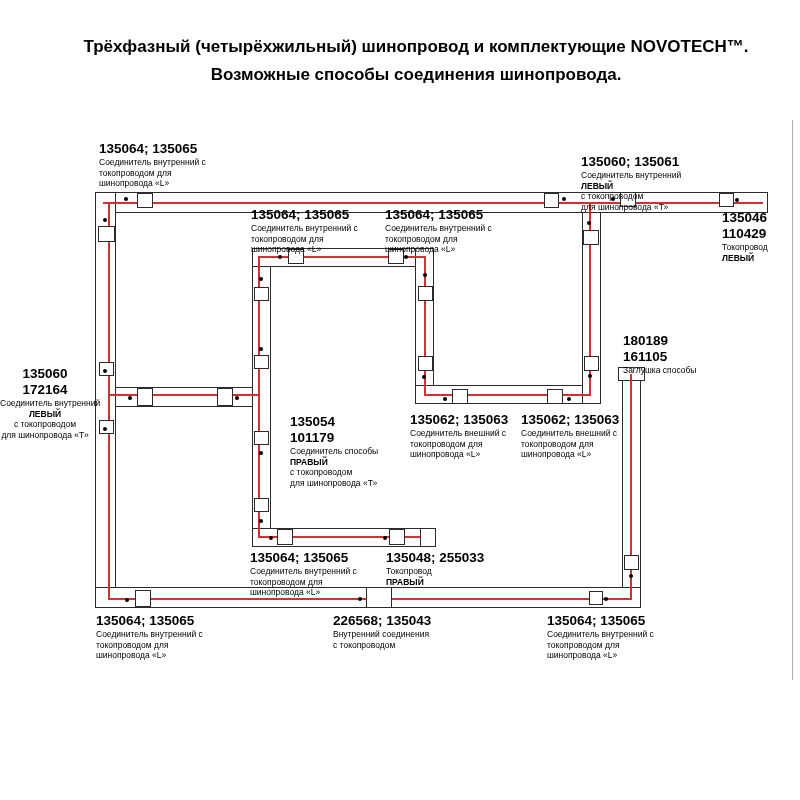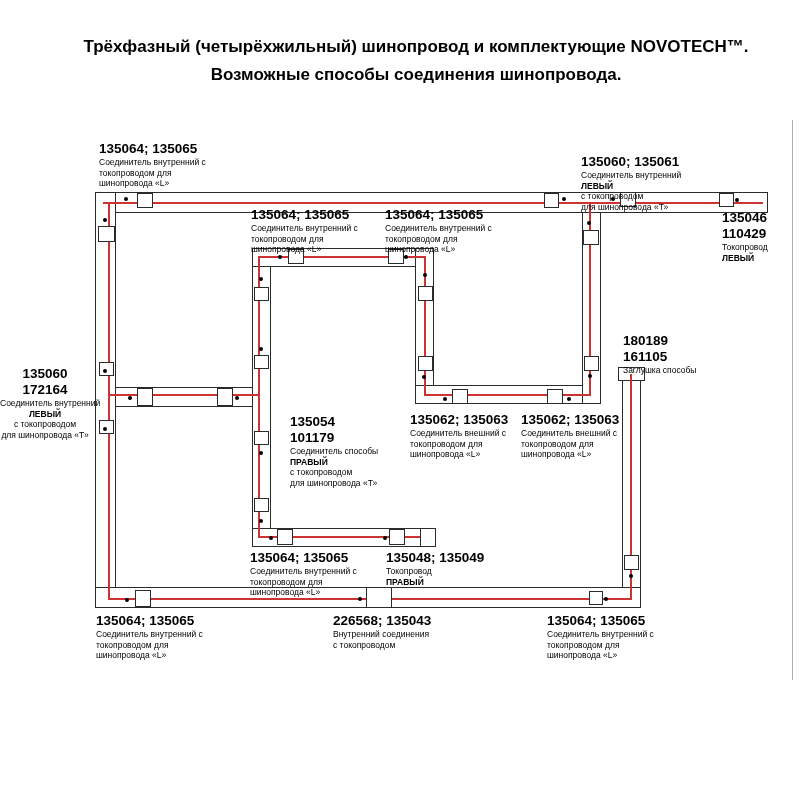--- a/index.html
+++ b/index.html
@@ -174,21 +174,21 @@
       <div class="desc">токопроводом для</div>
       <div class="desc">шинопровода «L»</div>
     </div>
   <div class="lbl" style="left:250px;top:550px;">
       <div class="code">135064; 135065</div>
       <div class="desc">Соединитель внутренний с</div>
       <div class="desc">токопроводом для</div>
       <div class="desc">шинопровода «L»</div>
     </div>
   <div class="lbl" style="left:386px;top:550px;">
-      <div class="code">135048; 135049</div>
+      <div class="code">135048; 255033</div>
       <div class="desc">Токопровод</div>
       <div class="desc b">ПРАВЫЙ</div>
     </div>
   <div class="lbl" style="left:96px;top:613px;">
       <div class="code">135064; 135065</div>
       <div class="desc">Соединитель внутренний с</div>
       <div class="desc">токопроводом для</div>
       <div class="desc">шинопровода «L»</div>
     </div>
   <div class="lbl" style="left:333px;top:613px;">

